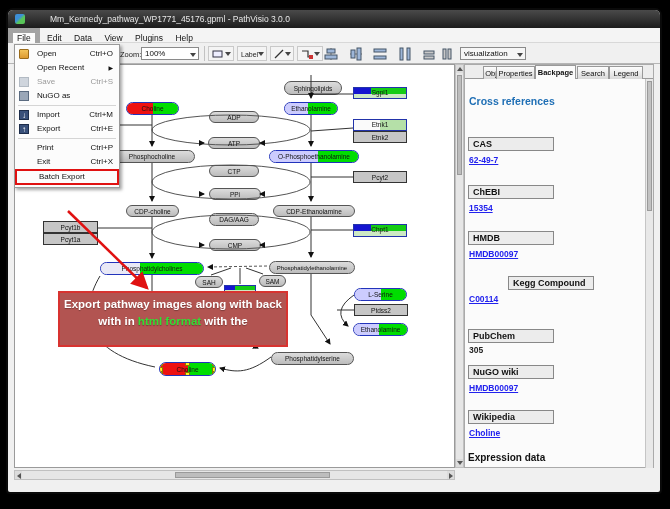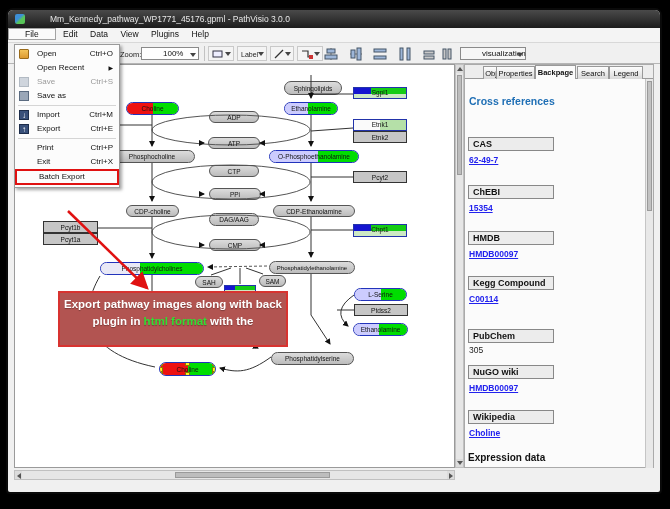--- a/index.html
+++ b/index.html
@@ -4,24 +4,24 @@
 <style>
   html,body{margin:0;padding:0;background:#000;}
   *{box-sizing:border-box;}
   .screen{position:relative;width:670px;height:509px;background:#000;overflow:hidden;font-family:"Liberation Sans",sans-serif;border-radius:8px;}
   .window{position:absolute;left:8px;top:10px;width:652px;height:482px;background:#f0f0f0;border-radius:5px 5px 2px 2px;box-shadow:0 0 0 2px #0a0a0a;overflow:hidden;}
   .titlebar{position:absolute;left:0;top:0;width:652px;height:18px;background:linear-gradient(#4a4a4a,#1c1c1c);color:#e8e8e8;font-size:8.5px;line-height:18px;}
   .titlebar .appicon{position:absolute;left:7px;top:4px;width:10px;height:10px;border-radius:2px;background:linear-gradient(135deg,#3d8fd6 40%,#58c558 60%);}
   .titlebar .title{position:absolute;left:22px;top:0;white-space:nowrap;margin-left:20px;}
   .menubar{position:absolute;left:0;top:18px;width:652px;height:15px;background:#f4f4f4;border-bottom:1px solid #d8d8d8;font-size:8.5px;}
   .menubar span{display:inline-block;padding:1px 5px;margin-top:0px;color:#111;}
-  .menubar .open{border:1px solid #a3a3a3;background:#fbfbfb;padding:0px 16px;}
+  .menubar .open{border:5px solid #a3a3a3;background:#fbfbfb;padding:0px 4px;}
   .toolbar{position:absolute;left:0;top:33px;width:652px;height:21px;background:#f0f0f0;border-bottom:1px solid #b5b5b5;}
   .tlabel{position:absolute;font-size:7.5px;color:#222;top:7px;}
-  .combo{position:absolute;top:4px;height:13px;background:#fff;border:1px solid #8a8a8a;font-size:8px;color:#111;padding:1px 21px;}
+  .combo{position:absolute;top:4px;height:13px;background:#fff;border:1px solid #8a8a8a;font-size:8px;color:#111;padding:1px 3px;}
   .combo .caret, .tbtn .caret{position:absolute;right:2px;top:5px;width:0;height:0;border-left:3px solid transparent;border-right:3px solid transparent;border-top:4px solid #444;}
   .tsep{position:absolute;top:3px;width:1px;height:15px;background:#c2c2c2;}
   .tbtn{position:absolute;top:3px;height:15px;border:1px solid #c9c9c9;background:#f4f4f4;font-size:7px;color:#222;padding:2px 10px 1px 3px;}
   .ticon{position:absolute;top:4px;width:14px;height:14px;}
   .main-canvas{position:absolute;left:6px;top:54px;width:441px;height:404px;background:#fff;border:1px solid #9a9a9a;overflow:hidden;}
   .vscroll{position:absolute;left:447px;top:54px;width:9px;height:404px;background:#e6e6e6;border:1px solid #c0c0c0;}
   .vscroll .thumb{position:absolute;left:1px;top:10px;width:5px;height:100px;background:#bdbdbd;border:1px solid #9a9a9a;}
   .arrbox{position:absolute;left:0px;width:7px;height:8px;background:#dcdcdc;}
   .tri-up{width:0;height:0;border-left:3px solid transparent;border-right:3px solid transparent;border-bottom:4px solid #555;margin:2px auto;}
   .tri-dn{width:0;height:0;border-left:3px solid transparent;border-right:3px solid transparent;border-top:4px solid #555;margin:2px auto;}
@@ -31,21 +31,21 @@
   .hscroll .thumb{position:absolute;left:160px;top:1px;width:155px;height:6px;background:#bdbdbd;border:1px solid #9a9a9a;}
   .statusbar{position:absolute;left:0;top:470px;width:652px;height:12px;background:#141414;color:#f0f0f0;font-size:7.5px;line-height:12px;padding-left:4px;white-space:nowrap;}
   
   .sidepanel{position:absolute;left:456px;top:54px;width:190px;height:404px;background:#fbfbfb;border:1px solid #aaa;}
   .tabs{position:absolute;left:0;top:0;height:14px;width:188px;border-bottom:1px solid #999;background:#ededed;}
   .tab{position:absolute;top:1px;height:13px;font-size:7.5px;color:#111;text-align:center;line-height:13px;background:linear-gradient(#fdfdfd,#d9d9d9);border:1px solid #999;border-bottom:none;}
   .tab.active{background:#fbfbfb;height:14px;top:0;font-weight:bold;}
   .sp-head{position:absolute;left:4px;font-size:10.5px;font-weight:bold;color:#1f6fb5;}
   .sp-box{position:absolute;left:3px;width:86px;height:14px;background:#ececec;border:1px solid #888;font-size:9px;font-weight:bold;color:#111;line-height:13px;padding-left:4px;white-space:nowrap;}
   .sp-val{position:absolute;left:4px;font-size:8.5px;font-weight:bold;color:#2222ee;text-decoration:underline;}
-  .sp-val.plain{color:#222;text-decoration:none;font-weight:normal;}
+  .sp-val.plain{color:#222;text-decoration:none;font-weight:bold;}
   .sp-foot{position:absolute;left:3px;font-size:10px;font-weight:bold;color:#111;}
   .spscroll{position:absolute;left:180px;top:14px;width:8px;height:389px;background:#e8e8e8;border-left:1px solid #c5c5c5;}
   .spscroll .thumb{position:absolute;left:1px;top:2px;width:5px;height:130px;background:#c2c2c2;border:1px solid #9a9a9a;}
   
   .pill{position:absolute;border:1px solid #555;border-radius:7px;background:linear-gradient(#dcdcdc,#bcbcbc);font-size:6.5px;color:#111;text-align:center;overflow:hidden;white-space:nowrap;display:flex;align-items:center;justify-content:center;}
   .pill.split{border-color:#2233bb;padding:0;}
   .pill .lbl{position:relative;z-index:2;width:100%;}
   .half{position:absolute;top:0;bottom:0;z-index:1;}
   .gene{position:absolute;background:#c6c6c6;border:1px solid #333;font-size:6.5px;color:#111;text-align:center;overflow:hidden;white-space:nowrap;display:flex;align-items:center;justify-content:center;}
   .gexpr{position:absolute;border:1px solid #2233aa;font-size:6.5px;color:#111;text-align:center;overflow:hidden;}
@@ -308,21 +308,21 @@
         <span class="handle" style="right:-2px;top:-2px;"></span>
         <span class="handle" style="left:-2px;top:4px;"></span>
         <span class="handle" style="right:-2px;top:4px;"></span>
         <span class="handle" style="left:-2px;bottom:-2px;"></span>
         <span class="handle" style="left:25px;bottom:-2px;"></span>
         <span class="handle" style="right:-2px;bottom:-2px;"></span>
       </div>
 
       <div class="annot">
         <div>Export pathway images along with back</div>
-        <div><span>plugin in </span><span class="hlg">html format</span><span> with the</span></div>
+        <div><span>with in </span><span class="hlg">html format</span><span> with the</span></div>
       </div>
     </div>
 
     <div class="vscroll">
       <div class="arrbox" style="top:0;">
           <div class="tri-up"></div>
         </div>
       <div class="thumb"></div>
       <div class="arrbox" style="bottom:0;">
           <div class="tri-dn"></div>
@@ -342,21 +342,21 @@
 
       <div class="sp-box" style="top:72px;">CAS</div>
       <div class="sp-val" style="top:90px;">62-49-7</div>
 
       <div class="sp-box" style="top:120px;">ChEBI</div>
       <div class="sp-val" style="top:138px;">15354</div>
 
       <div class="sp-box" style="top:166px;">HMDB</div>
       <div class="sp-val" style="top:184px;">HMDB00097</div>
 
-      <div class="sp-box" style="top:211px;">Kegg Compound</div>
+      <div class="sp-box" style="top:211px;margin-left:40px;">Kegg Compound</div>
       <div class="sp-val" style="top:229px;">C00114</div>
 
       <div class="sp-box" style="top:264px;">PubChem</div>
       <div class="sp-val plain" style="top:280px;">305</div>
 
       <div class="sp-box" style="top:300px;">NuGO wiki</div>
       <div class="sp-val" style="top:318px;">HMDB00097</div>
 
       <div class="sp-box" style="top:345px;">Wikipedia</div>
       <div class="sp-val" style="top:363px;">Choline</div>
@@ -390,21 +390,21 @@
         <span class="lab">Open Recent</span>
         <span class="sc" style="font-size:6px;">▶</span>
       </div>
     <div class="fm-item disabled">
         <span class="icon ic-save dim"></span>
         <span class="lab">Save</span>
         <span class="sc">Ctrl+S</span>
       </div>
     <div class="fm-item">
         <span class="icon ic-save"></span>
-        <span class="lab">Save as</span>
+        <span class="lab">NuGO as</span>
       </div>
     <div class="fm-sep"></div>
     <div class="fm-item">
         <span class="icon ic-port">↓</span>
         <span class="lab">Import</span>
         <span class="sc">Ctrl+M</span>
       </div>
     <div class="fm-item">
         <span class="icon ic-port">↑</span>
         <span class="lab">Export</span>

